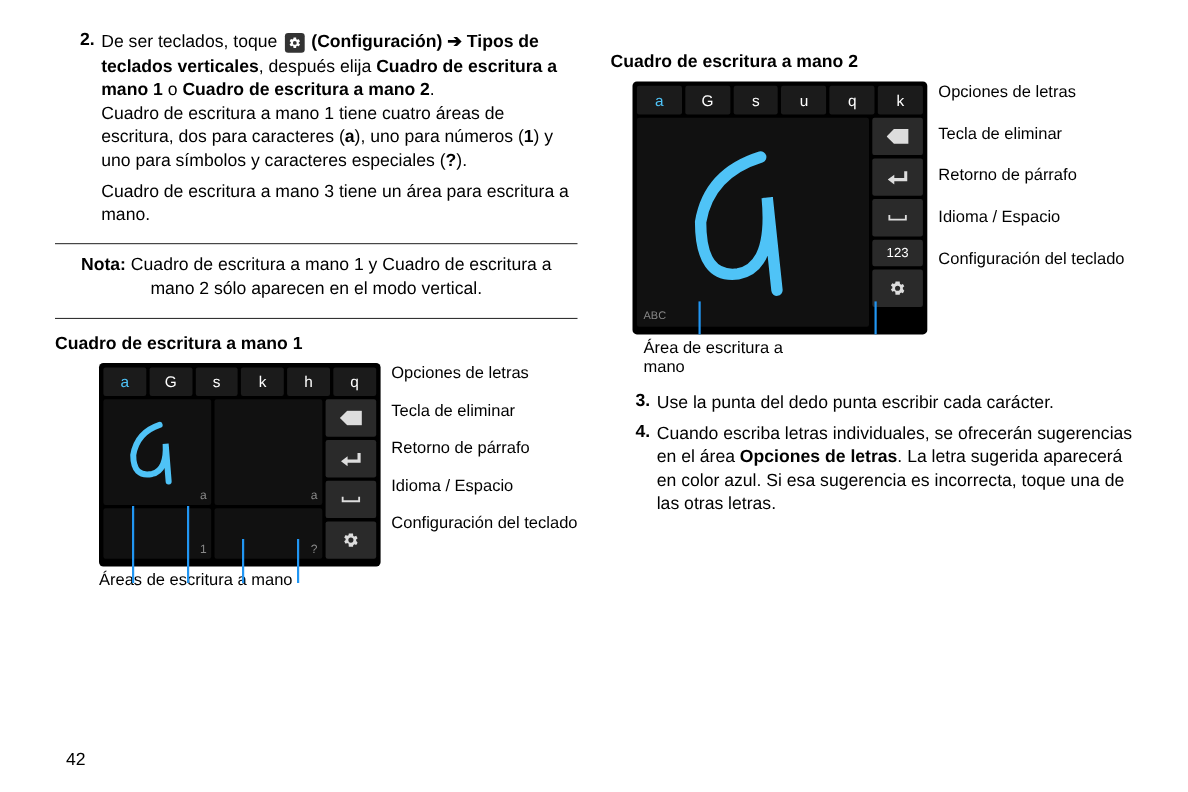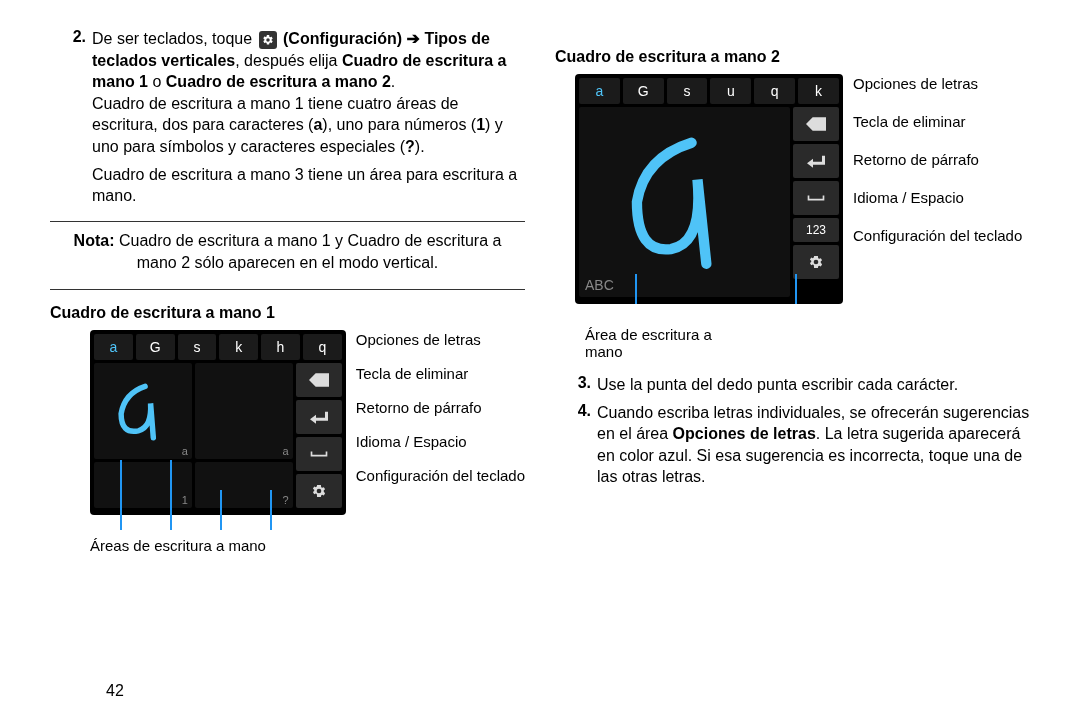--- a/index.html
+++ b/index.html
@@ -152,41 +152,40 @@
     font-size: 11px;
     color:#888;
     position:absolute;
     right:4px;
     bottom:2px;
   }
   .below-labels {
     display:flex;
     gap:24px;
     font-size:15px;
-    margin-top:22px;
+    margin-top:4px;
     margin-left:40px;
   }
   .gear-icon {
     width:18px;
     height:18px;
     display:inline-flex;
     align-items:center;
     justify-content:center;
     background:#333;
     border-radius:3px;
     vertical-align:middle;
     margin:0 2px;
   }
   .gear-icon svg { fill:#fff; }
   .pagenum {
     position:absolute;
     bottom:20px;
     left:60px;
     font-size:16px;
-    margin-left:46px;
   }
 </style>
 </head>
 <body>
 
 <div class="page">
 
   <div class="col">
     <div class="step-row">
       <div class="step-num">2.</div>
@@ -301,21 +300,21 @@
           <div class="kb-cell">s</div>
           <div class="kb-cell">u</div>
           <div class="kb-cell">q</div>
           <div class="kb-cell">k</div>
         </div>
         <div class="kb-main-row">
           <div class="hw-area big">
             <svg class="hw-stroke" viewBox="0 0 100 100">
                 <path d="M62 10 Q30 20 25 50 Q25 85 48 82 Q70 78 66 35 L72 92" stroke="#4fc3f7" stroke-width="7" fill="none" stroke-linecap="round"></path>
               </svg>
-            <span class="sub-label" style="left:6px;bottom:4px;font-size:14px">ABC</span>
+            <span class="sub-label" style="left:6px;bottom:4px;font-size:10px">ABC</span>
           </div>
           <div class="side-col">
             <div class="side-btn">
                 <svg width="20" height="14" viewBox="0 0 24 16">
                   <path d="M8 0 L24 0 L24 16 L8 16 L0 8 Z M11 4 L13 6 L15 4 L17 6 L15 8 L17 10 L15 12 L13 10 L11 12 L9 10 L11 8 L9 6 Z" fill="#ddd"></path>
                 </svg>
               </div>
             <div class="side-btn">
                 <svg width="18" height="14" viewBox="0 0 24 18">
                   <path d="M20 2 L20 10 L8 10 L8 6 L0 12 L8 18 L8 14 L24 14 L24 2 Z" fill="#ddd"></path>

